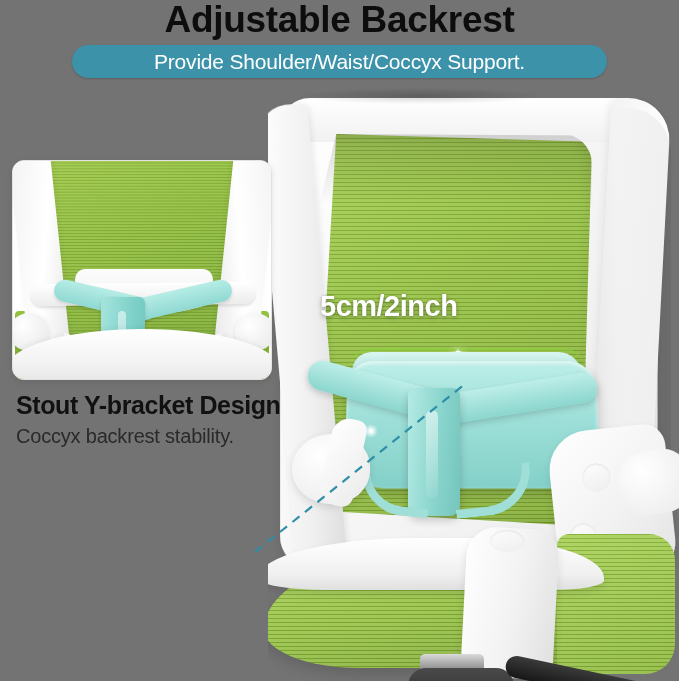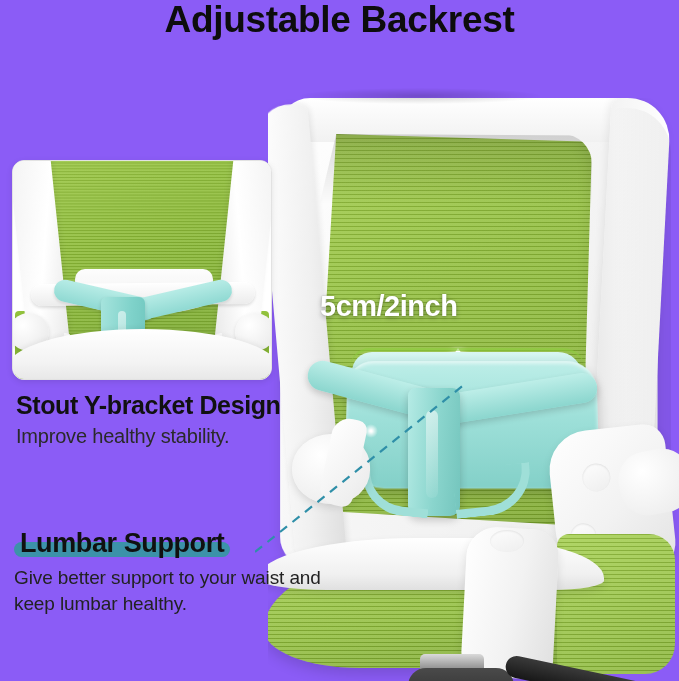--- a/index.html
+++ b/index.html
@@ -3,21 +3,21 @@
 <meta charset="utf-8">
 <style>
   html,body{margin:0;padding:0;}
   body{
     width:679px;height:681px;
     background:#ffffff;
     font-family:"Liberation Sans","DejaVu Sans",sans-serif;
     overflow:hidden;
     position:relative;
   }
-  #stage{position:absolute;left:0;top:0;width:679px;height:681px;overflow:hidden;background:#8b5cf6;}
+  #stage{position:absolute;left:0;top:0;width:679px;height:681px;overflow:hidden;background:#737373;}
 
   
   .title{
     position:absolute;left:0;top:-2px;width:679px;
     text-align:center;
     font-size:37px;font-weight:bold;color:#0d0d0d;
     letter-spacing:-0.3px;
     line-height:44px;
     white-space:nowrap;
   }
@@ -388,20 +388,23 @@
     border-radius:50%;
   }
 </style>
 </head>
 <body>
 
 <div id="stage">
 
   <div class="title">Adjustable Backrest</div>
 
+  <div class="subtitle-pill">
+    <span>Provide Shoulder/Waist/Coccyx Support.</span>
+  </div>
 
   <div class="chair">
     <div class="back-frame"></div>
     <div class="rail-top"></div>
     <div class="mesh"></div>
     <div class="mesh-shadow-top"></div>
     <div class="rail-left"></div>
     <div class="rail-right"></div>
     <div class="back-frame-inner-shade"></div>
 
@@ -468,28 +471,21 @@
     <div class="inset-y-stem"></div>
     <div class="inset-wing-l"></div>
     <div class="inset-wing-r"></div>
     <div class="inset-knob-l"></div>
     <div class="inset-knob-r"></div>
     <div class="inset-bottom"></div>
   </div>
 
   <div class="block-a">
     <div class="h">Stout Y-bracket Design</div>
-    <div class="p">Improve healthy stability.</div>
+    <div class="p">Coccyx backrest stability.</div>
   </div>
 
   <svg class="leader" viewBox="0 0 220 180">
     <line x1="0" y1="172" x2="210" y2="4" stroke="#2f8fa8" stroke-width="2.2" stroke-dasharray="9 7"></line>
   </svg>
 
-  <div class="block-b">
-    <div class="lumbar-head">
-      <span class="bar"></span>
-      <span class="txt">Lumbar Support</span>
-    </div>
-    <div class="p">Give better support to your waist and keep lumbar healthy.</div>
-  </div>
 
 </div>
 
 </body></html>

